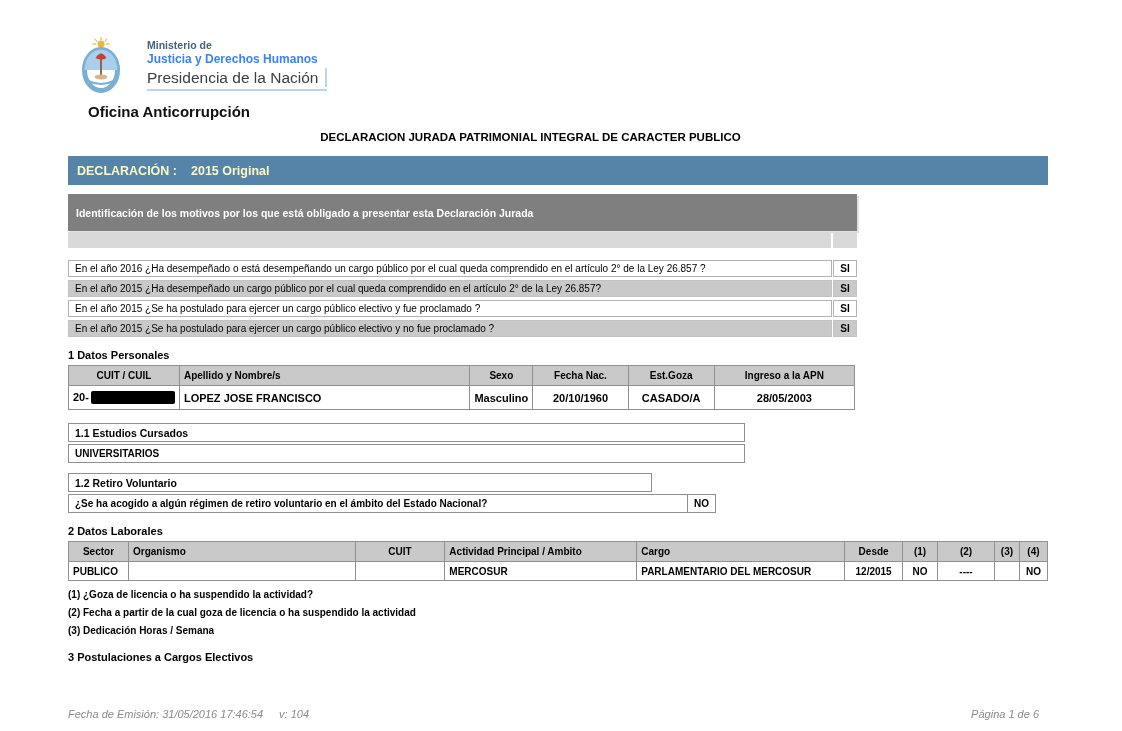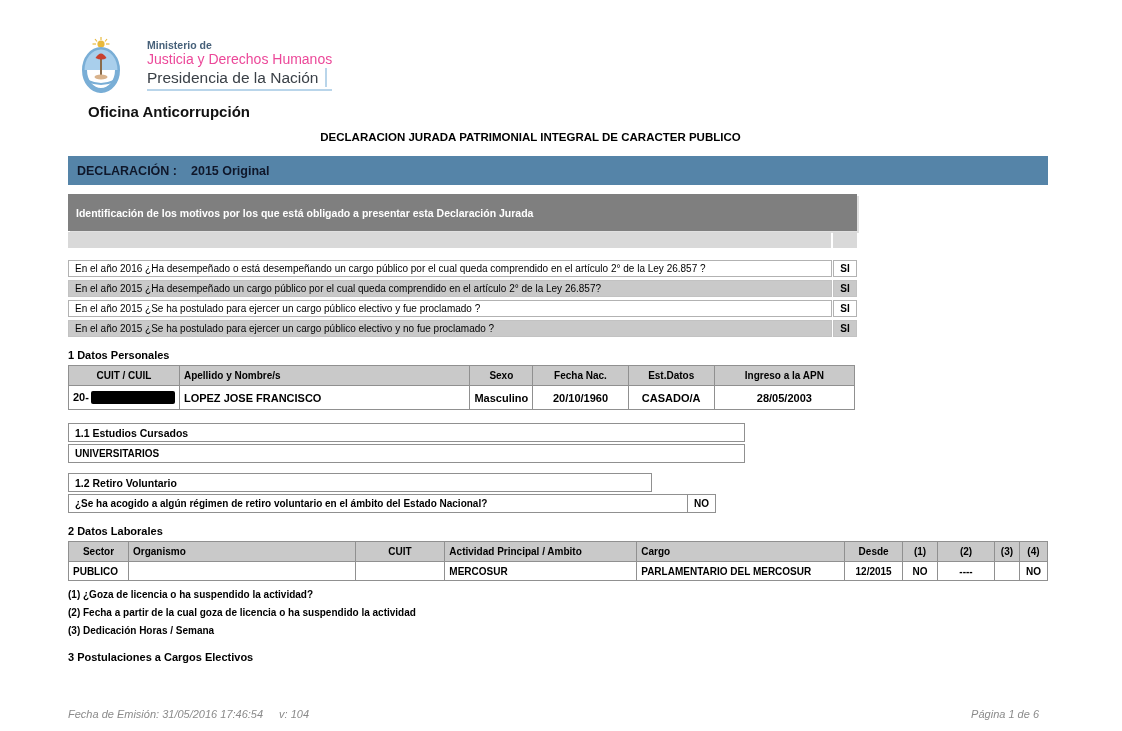--- a/index.html
+++ b/index.html
@@ -10,32 +10,32 @@
     background: #ffffff;
     overflow: hidden;
     color: #000;
   }
 
   
   .gov-header { display: flex; align-items: flex-start; gap: 20px; margin: 36px 0 0 75px; }
   .coat { flex: 0 0 auto; }
   .ministry-text { border-bottom: 2px solid #b9d5ea; padding-bottom: 2px; margin-top: 3px; }
   .ministry-line1 { font-size: 10.5px; font-weight: bold; color: #47617a; line-height: 13px; }
-  .ministry-line2 { font-size: 14px; font-weight: normal; color: #ec4899; line-height: 15px; }
+  .ministry-line2 { font-size: 12px; font-weight: bold; color: #3b82f6; line-height: 15px; }
   .ministry-line3 { display: inline-block; font-size: 15.5px; color: #3a4047; line-height: 19px;
                     border-right: 2px solid #b9d5ea; padding-right: 7px; margin-top: 1px; }
   .office-title { margin: 5px 0 0 88px; font-size: 15px; font-weight: bold; color: #111; }
 
   
   .doc-title { width: 980px; margin: 11px 0 0 68px; padding-right: 55px;
                text-align: center; font-size: 11.5px; font-weight: bold; }
 
   
   .decl-bar { width: 980px; height: 29px; margin: 13px 0 0 68px; background: #5584a8;
-              color: #0f172a; font-size: 12.5px; font-weight: bold;
+              color: #fef9c3; font-size: 12.5px; font-weight: bold;
               display: flex; align-items: center; padding-left: 9px; }
   .decl-bar .decl-value { margin-left: 14px; }
 
   
   .motives { width: 789px; margin: 9px 0 0 68px; }
   .motives-header { height: 37px; background: #7f7f7f; color: #fff; font-size: 10.5px; font-weight: bold;
                     display: flex; align-items: center; padding-left: 8px;
                     box-shadow: 2px 2px 0 rgba(0,0,0,0.12); }
   .motives-empty-row { display: flex; height: 16px; margin-top: 1px; }
   .motives-empty-row .mq { flex: 1; background: #d9d9d9; }
@@ -169,21 +169,21 @@
       <col style="width:97px">
         <col style="width:87px">
         <col style="width:143px">
     </colgroup>
     <tbody>
         <tr>
       <th class="c">CUIT / CUIL</th>
       <th class="l">Apellido y Nombre/s</th>
       <th class="c">Sexo</th>
       <th class="c">Fecha Nac.</th>
-      <th class="c">Est.Datos</th>
+      <th class="c">Est.Goza</th>
       <th class="c">Ingreso a la APN</th>
     </tr>
     <tr>
       <td class="l"><span>20-</span><span class="redaction"></span></td>
       <td class="l">LOPEZ JOSE FRANCISCO</td>
       <td class="c">Masculino</td>
       <td class="c">20/10/1960</td>
       <td class="c">CASADO/A</td>
       <td class="c">28/05/2003</td>
     </tr>

